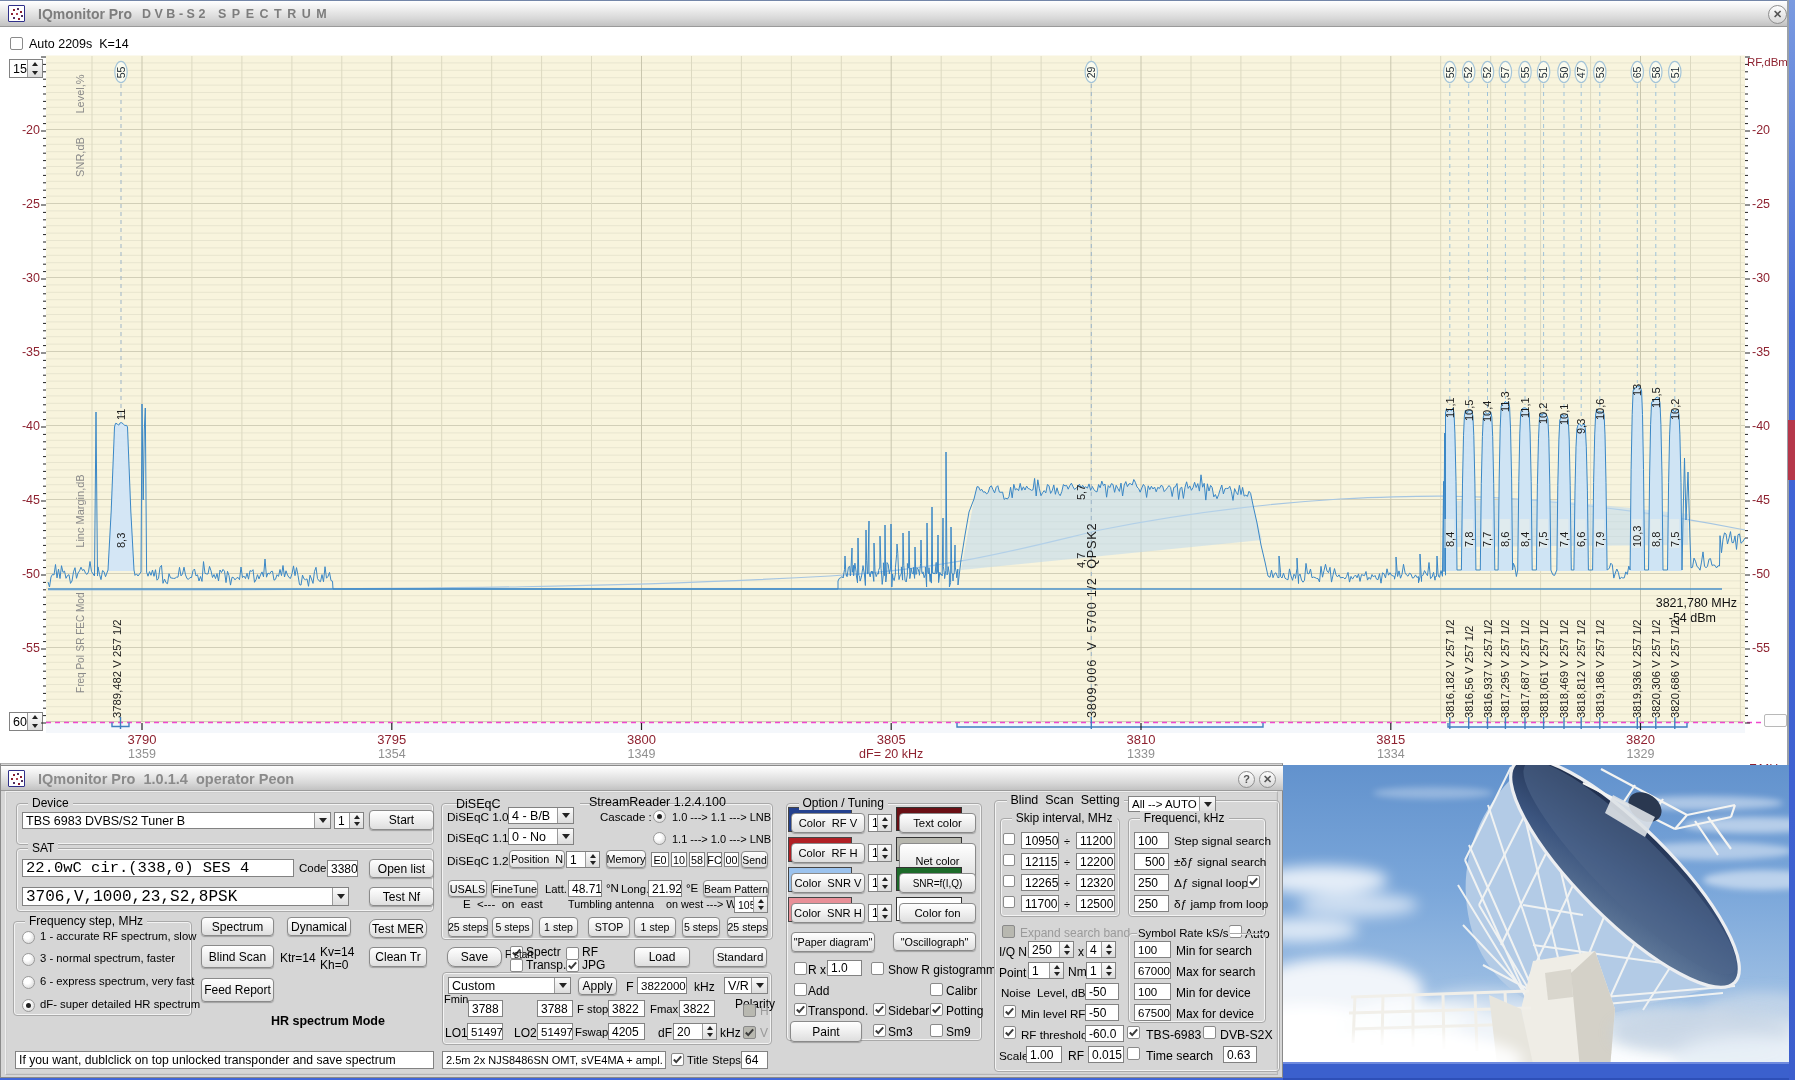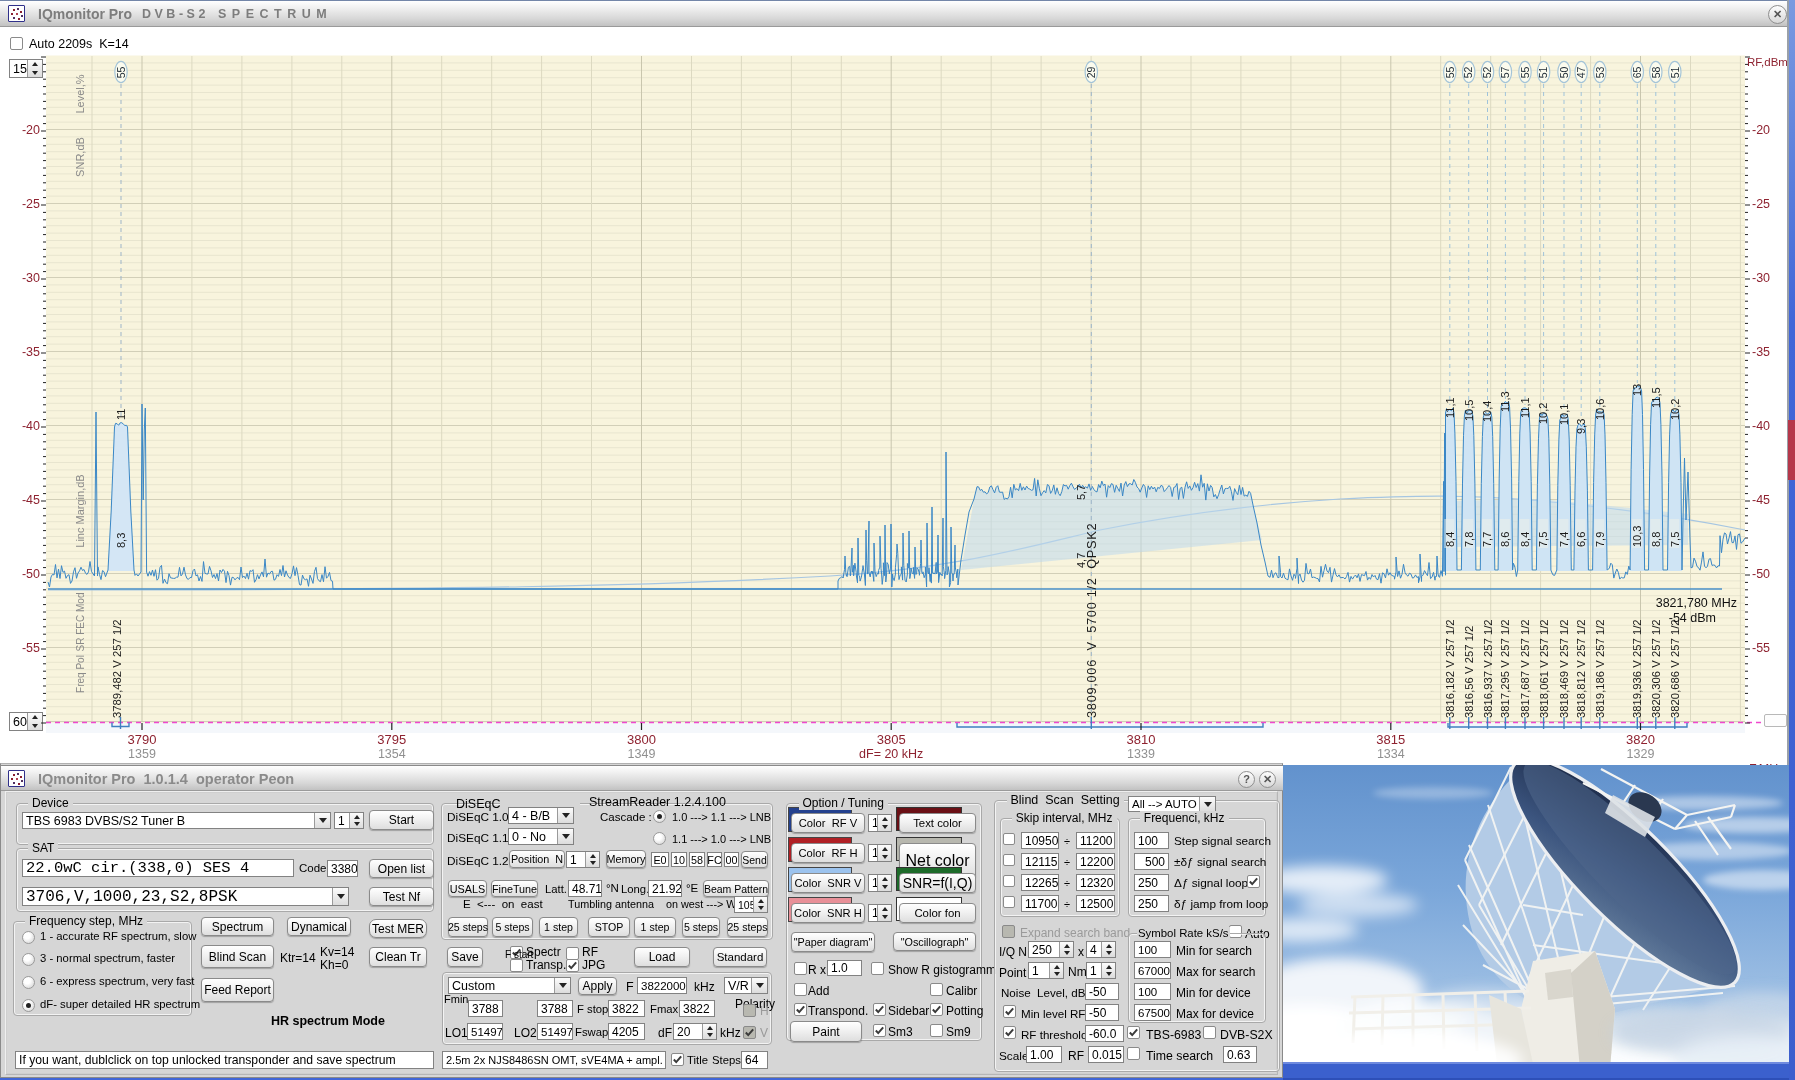--- a/index.html
+++ b/index.html
@@ -714,21 +714,21 @@
     </div>
     <div class="btn" style="left:634px;top:917px;width:42px;height:20px;font-size:10.6px;">
       <span>1 step</span>
     </div>
     <div class="btn" style="left:682px;top:917px;width:38px;height:20px;font-size:10.6px;">
       <span>5 steps</span>
     </div>
     <div class="btn" style="left:727px;top:917px;width:41px;height:20px;font-size:10.6px;">
       <span>25 steps</span>
     </div>
-    <div class="btn" style="left:447px;top:947px;width:36px;height:20px;font-size:12px;">
+    <div class="btn" style="left:447px;top:947px;width:55px;height:20px;font-size:12px;border-radius:8px;">
       <span>Save</span>
     </div>
     <div class="ck" style="left:510px;top:946px;width:13px;height:13px;background:#fff;">
       <svg viewBox="0 0 12 12" width="11" height="11">
         <path d="M2 6 L4.6 8.8 L10 2.6" stroke="#3a3a3a" stroke-width="2.2" fill="none"></path>
       </svg>
     </div>
     <div class="lb" style="left:526px;top:945px;font-size:12px;color:#000;">Spectr</div>
     <div class="ck" style="left:566px;top:947px;width:13px;height:13px;background:#fff;"></div>
     <div class="lb" style="left:582px;top:945px;font-size:12px;color:#000;">RF</div>
@@ -818,34 +818,34 @@
     <div style="position:absolute;left:788px;top:837px;width:64px;height:25px;background:#b02025;border:1px solid #444;"></div>
     <div class="btn" style="left:791px;top:843px;width:74px;height:20px;font-size:11.2px;">
       <span>Color&nbsp; RF H</span>
     </div>
     <div class="tf" style="left:868px;top:844px;width:24px;height:18px;font-size:12px;padding-left:3px;">1</div>
     <div class="spinb" style="left:877px;top:845px;width:14px;height:16px;">
       <span class="ua"></span>
       <span class="dna"></span>
     </div>
     <div style="position:absolute;left:896px;top:837px;width:66px;height:24px;background:#b7b7ae;border:1px solid #333;"></div>
-    <div class="btn" style="left:899px;top:843px;width:77px;height:36px;font-size:16px;">
+    <div class="btn" style="left:899px;top:843px;width:77px;height:36px;font-size:11px;">
       <span>Net color</span>
     </div>
     <div style="position:absolute;left:788px;top:867px;width:64px;height:25px;background:#9cc3ee;border:1px solid #444;"></div>
     <div class="btn" style="left:791px;top:873px;width:74px;height:20px;font-size:11.2px;">
       <span>Color&nbsp; SNR V</span>
     </div>
     <div class="tf" style="left:868px;top:874px;width:24px;height:18px;font-size:12px;padding-left:3px;">1</div>
     <div class="spinb" style="left:877px;top:875px;width:14px;height:16px;">
       <span class="ua"></span>
       <span class="dna"></span>
     </div>
     <div style="position:absolute;left:896px;top:867px;width:66px;height:24px;background:#1d6b2a;border:1px solid #333;"></div>
-    <div class="btn" style="left:899px;top:873px;width:77px;height:20px;font-size:14px;">
+    <div class="btn" style="left:899px;top:873px;width:77px;height:20px;font-size:10px;">
       <span>SNR=f(I,Q)</span>
     </div>
     <div style="position:absolute;left:788px;top:897px;width:64px;height:25px;background:#e89098;border:1px solid #444;"></div>
     <div class="btn" style="left:791px;top:903px;width:74px;height:20px;font-size:11.2px;">
       <span>Color&nbsp; SNR H</span>
     </div>
     <div class="tf" style="left:868px;top:904px;width:24px;height:18px;font-size:12px;padding-left:3px;">1</div>
     <div class="spinb" style="left:877px;top:905px;width:14px;height:16px;">
       <span class="ua"></span>
       <span class="dna"></span>

